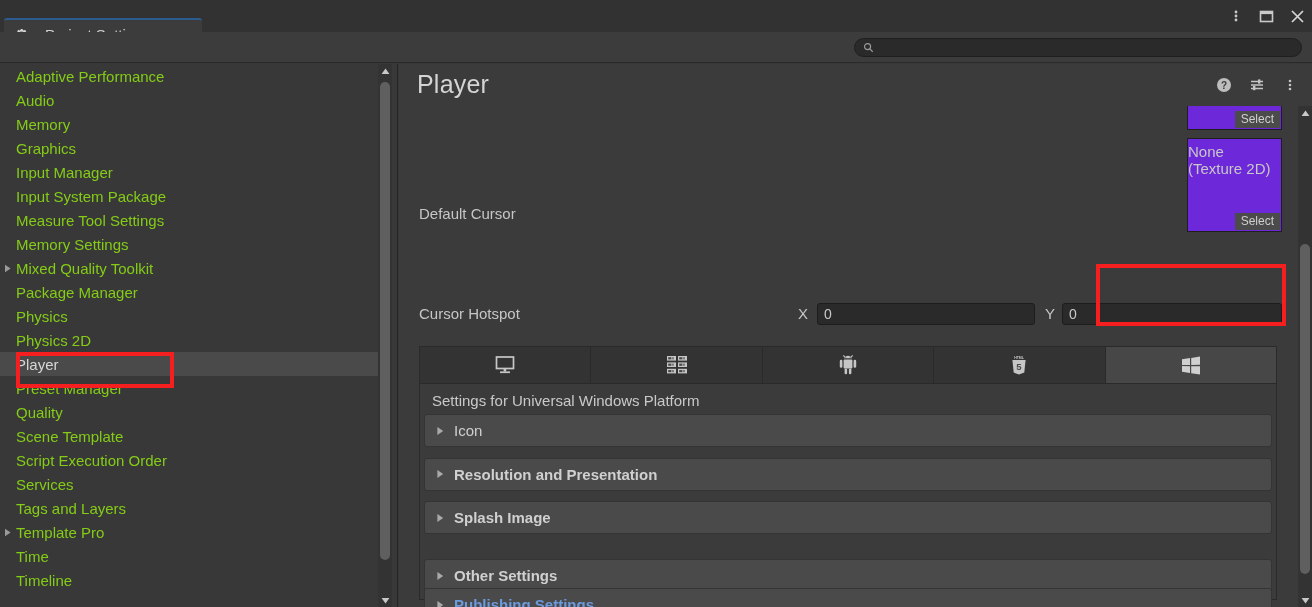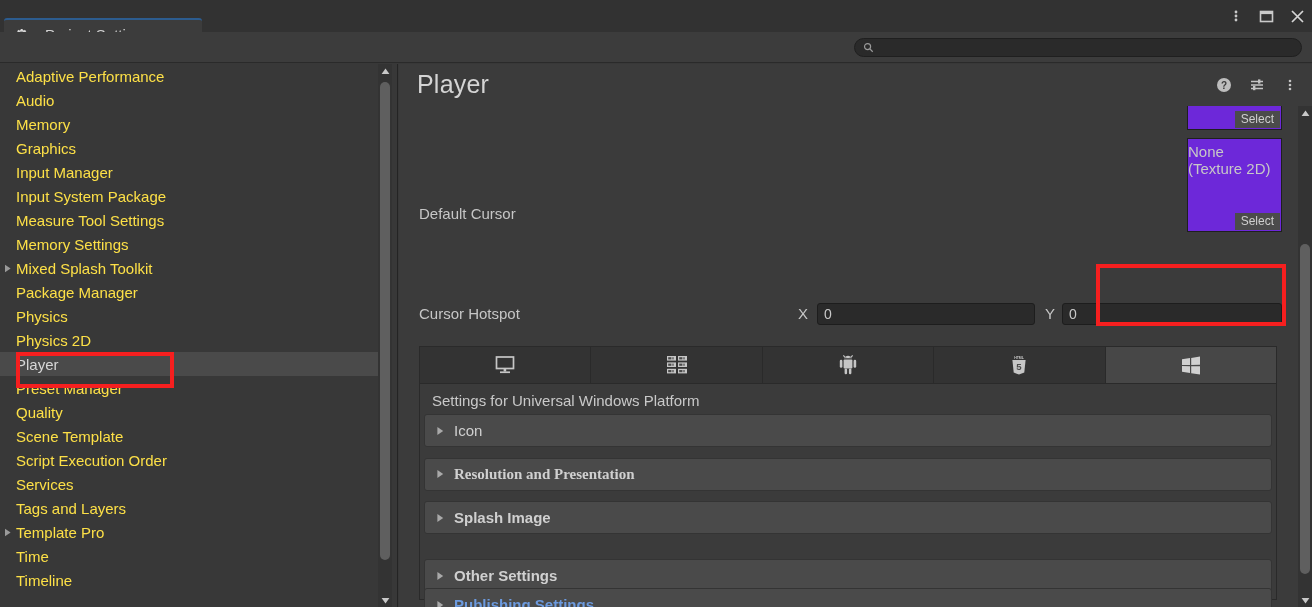--- a/index.html
+++ b/index.html
@@ -59,21 +59,21 @@
   .sidebar {
     position:absolute; left:0; top:64px; width:398px; height:543px;
     background:#383838;
     border-right:1px solid #242424;
   }
   .slist { position:absolute; left:0; top:0; width:378px; height:543px; overflow:hidden; }
   .sitem {
     position:relative; height:24px; display:flex; align-items:center;
     padding-left:14px; cursor:default; white-space:nowrap;
   }
-  .sitem .lbl { font-size:15px; color:#fde047; }
+  .sitem .lbl { font-size:15px; color:#84cc16; }
   .sitem.sel { background:#4a4a4a; }
   .sitem.sel .lbl { color:#d6d6d6; }
   .tri {
     width:12px; height:12px; margin-right:2px; margin-left:-12px;
     display:inline-flex; align-items:center; justify-content:center; flex:0 0 12px;
   }
   .tri.spacer { visibility:hidden; }
   .sitem .txtwrap { display:flex; align-items:center; }
 
   
@@ -321,21 +321,21 @@
             <span class="lbl">Memory Settings</span>
           </span>
         </div>
         <div class="sitem">
           <span class="txtwrap">
             <span class="tri">
               <svg width="8" height="9" viewBox="0 0 8 9">
                 <path d="M1 0.7 L6.6 4.5 L1 8.3 Z" fill="#9a9a9a"></path>
               </svg>
             </span>
-            <span class="lbl">Mixed Splash Toolkit</span>
+            <span class="lbl">Mixed Quality Toolkit</span>
           </span>
         </div>
         <div class="sitem">
           <span class="txtwrap">
             <span class="tri spacer">
               <svg width="8" height="9" viewBox="0 0 8 9">
                 <path d="M1 0.7 L6.6 4.5 L1 8.3 Z" fill="#9a9a9a"></path>
               </svg>
             </span>
             <span class="lbl">Package Manager</span>
@@ -605,21 +605,21 @@
         <div class="card-head">Settings for Universal Windows Platform</div>
         <div id="foldouts">
             <div class="foldout" style="top: 30px;">
               <span class="ftri">
                 <svg width="9" height="10" viewBox="0 0 9 10">
                   <path d="M1.4 0.9 L7.2 5 L1.4 9.1 Z" fill="#a9a9a9"></path>
                 </svg>
               </span>
               <span class="flbl plain">Icon</span>
             </div>
-            <div class="foldout" style="top: 73.5px; font-family: Liberation Serif, serif;">
+            <div class="foldout" style="top: 73.5px;">
               <span class="ftri">
                 <svg width="9" height="10" viewBox="0 0 9 10">
                   <path d="M1.4 0.9 L7.2 5 L1.4 9.1 Z" fill="#a9a9a9"></path>
                 </svg>
               </span>
               <span class="flbl">Resolution and Presentation</span>
             </div>
             <div class="foldout" style="top: 117px;">
               <span class="ftri">
                 <svg width="9" height="10" viewBox="0 0 9 10">

